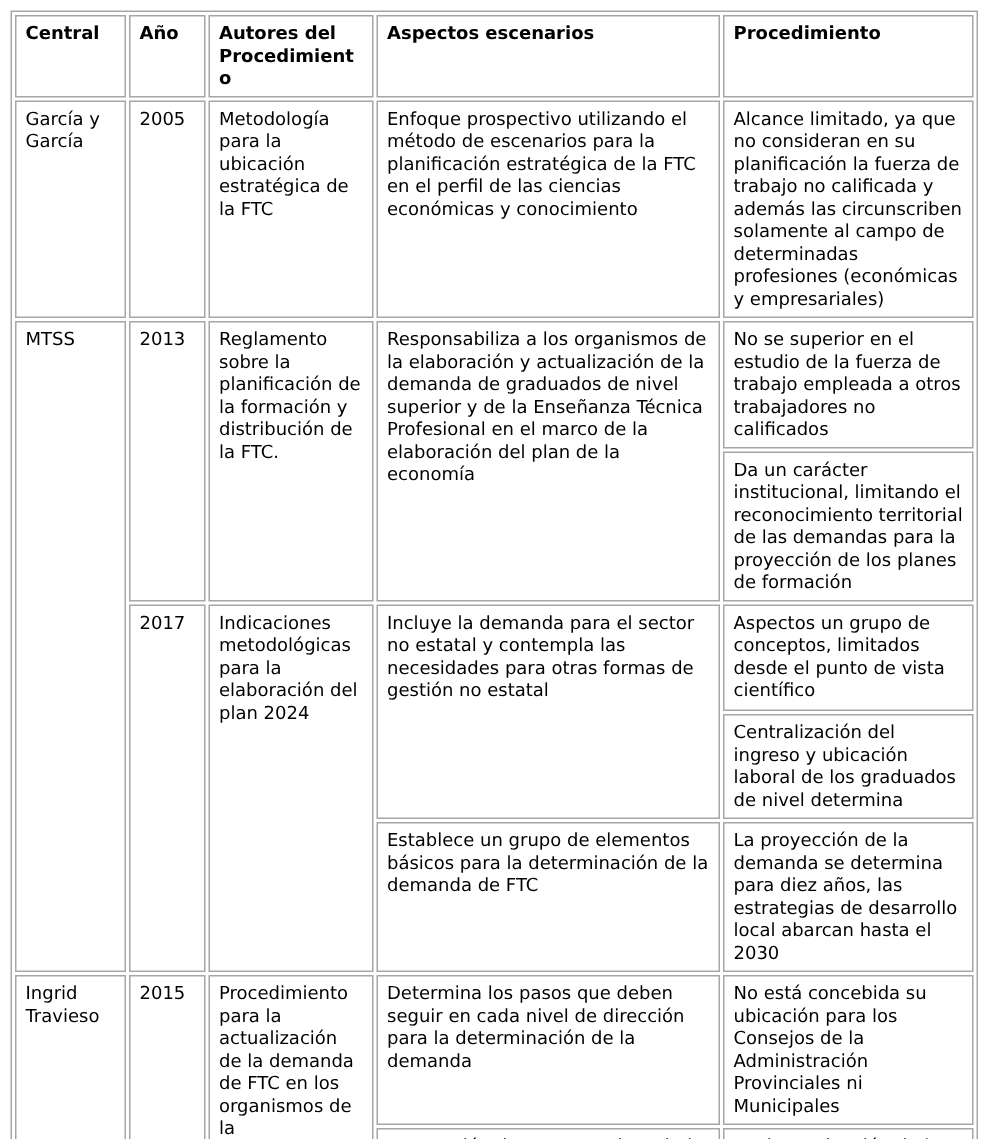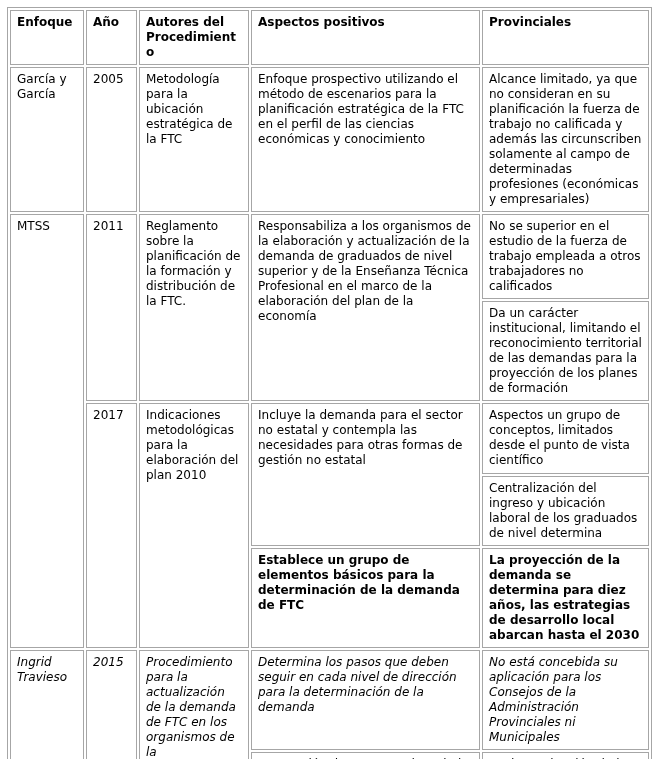--- a/index.html
+++ b/index.html
@@ -40,87 +40,87 @@
   col.c-nombre       { width: 110px; }
   col.c-aspectos     { width: 229px; }
   col.c-limitaciones { width: 167px; }
   
   tr.r-header { height: 46px; }
   tr.r-g1     { height: 133px; margin-left: 32px; }
   tr.r-m1a    { height: 70px; }
   tr.r-m1b    { height: 84px; }
   tr.r-m2a    { height: 71px; }
   tr.r-m2b    { height: 56px; }
-  tr.r-m2c    { height: 82px; font-weight: bold; }
-  tr.r-t1a    { height: 86px; font-style: italic; }
+  tr.r-m2c    { height: 82px; }
+  tr.r-t1a    { height: 86px; }
   tr.r-t1b    { height: 92px; }
 </style>
 </head>
 <body>
 
 <table class="proc-table">
   <colgroup>
     <col class="c-autores">
     <col class="c-ano">
     <col class="c-nombre">
     <col class="c-aspectos">
     <col class="c-limitaciones">
   </colgroup>
 
   <tbody>
       <tr class="r-header">
-    <th>Enfoque</th>
+    <th>Central</th>
     <th>Año</th>
     <th>Autores del Procedimiento</th>
-    <th>Aspectos positivos</th>
-    <th>Provinciales</th>
+    <th>Aspectos escenarios</th>
+    <th>Procedimiento</th>
   </tr>
 
   <tr class="r-g1">
     <td>García y García</td>
     <td>2005</td>
     <td>Metodología para la ubicación estratégica de la FTC</td>
     <td>Enfoque prospectivo utilizando el método de escenarios para la planificación estratégica de la FTC en el perfil de las ciencias económicas y conocimiento</td>
     <td>Alcance limitado, ya que no consideran en su planificación la fuerza de trabajo no calificada y además las circunscriben solamente al campo de determinadas profesiones (económicas y empresariales)</td>
   </tr>
 
   <tr class="r-m1a">
     <td rowspan="5">MTSS</td>
-    <td rowspan="2">2011</td>
+    <td rowspan="2">2013</td>
     <td rowspan="2">Reglamento sobre la planificación de la formación y distribución de la FTC.</td>
     <td rowspan="2">Responsabiliza a los organismos de la elaboración y actualización de la demanda de graduados de nivel superior y de la Enseñanza Técnica Profesional en el marco de la elaboración del plan de la economía</td>
     <td>No se superior en el estudio de la fuerza de trabajo empleada a otros trabajadores no calificados</td>
   </tr>
 
   <tr class="r-m1b">
     <td>Da un carácter institucional, limitando el reconocimiento territorial de las demandas para la proyección de los planes de formación</td>
   </tr>
 
   <tr class="r-m2a">
     <td rowspan="3">2017</td>
-    <td rowspan="3">Indicaciones metodológicas para la elaboración del plan 2010</td>
+    <td rowspan="3">Indicaciones metodológicas para la elaboración del plan 2024</td>
     <td rowspan="2">Incluye la demanda para el sector no estatal y contempla las necesidades para otras formas de gestión no estatal</td>
     <td>Aspectos un grupo de conceptos, limitados desde el punto de vista científico</td>
   </tr>
 
   <tr class="r-m2b">
     <td>Centralización del ingreso y ubicación laboral de los graduados de nivel determina</td>
   </tr>
 
   <tr class="r-m2c">
     <td>Establece un grupo de elementos básicos para la determinación de la demanda de FTC</td>
     <td>La proyección de la demanda se determina para diez años, las estrategias de desarrollo local abarcan hasta el 2030</td>
   </tr>
 
   <tr class="r-t1a">
     <td rowspan="2">Ingrid Travieso</td>
     <td rowspan="2">2015</td>
     <td rowspan="2">Procedimiento para la actualización de la demanda de FTC en los organismos de la Administración Central del Estado</td>
     <td>Determina los pasos que deben seguir en cada nivel de dirección para la determinación de la demanda</td>
-    <td>No está concebida su aplicación para los Consejos de la Administración Provinciales ni Municipales</td>
+    <td>No está concebida su ubicación para los Consejos de la Administración Provinciales ni Municipales</td>
   </tr>
 
   <tr class="r-t1b">
     <td>La creación de un grupo de trabajo para la determinación de la demanda permite que se involucren más actores en el proceso</td>
     <td>La determinación de la demanda está concebida para análisis nacionales y limita el conocimiento de la misma a nivel local</td>
   </tr>
 </tbody>
   </table>
 
 </body></html>

